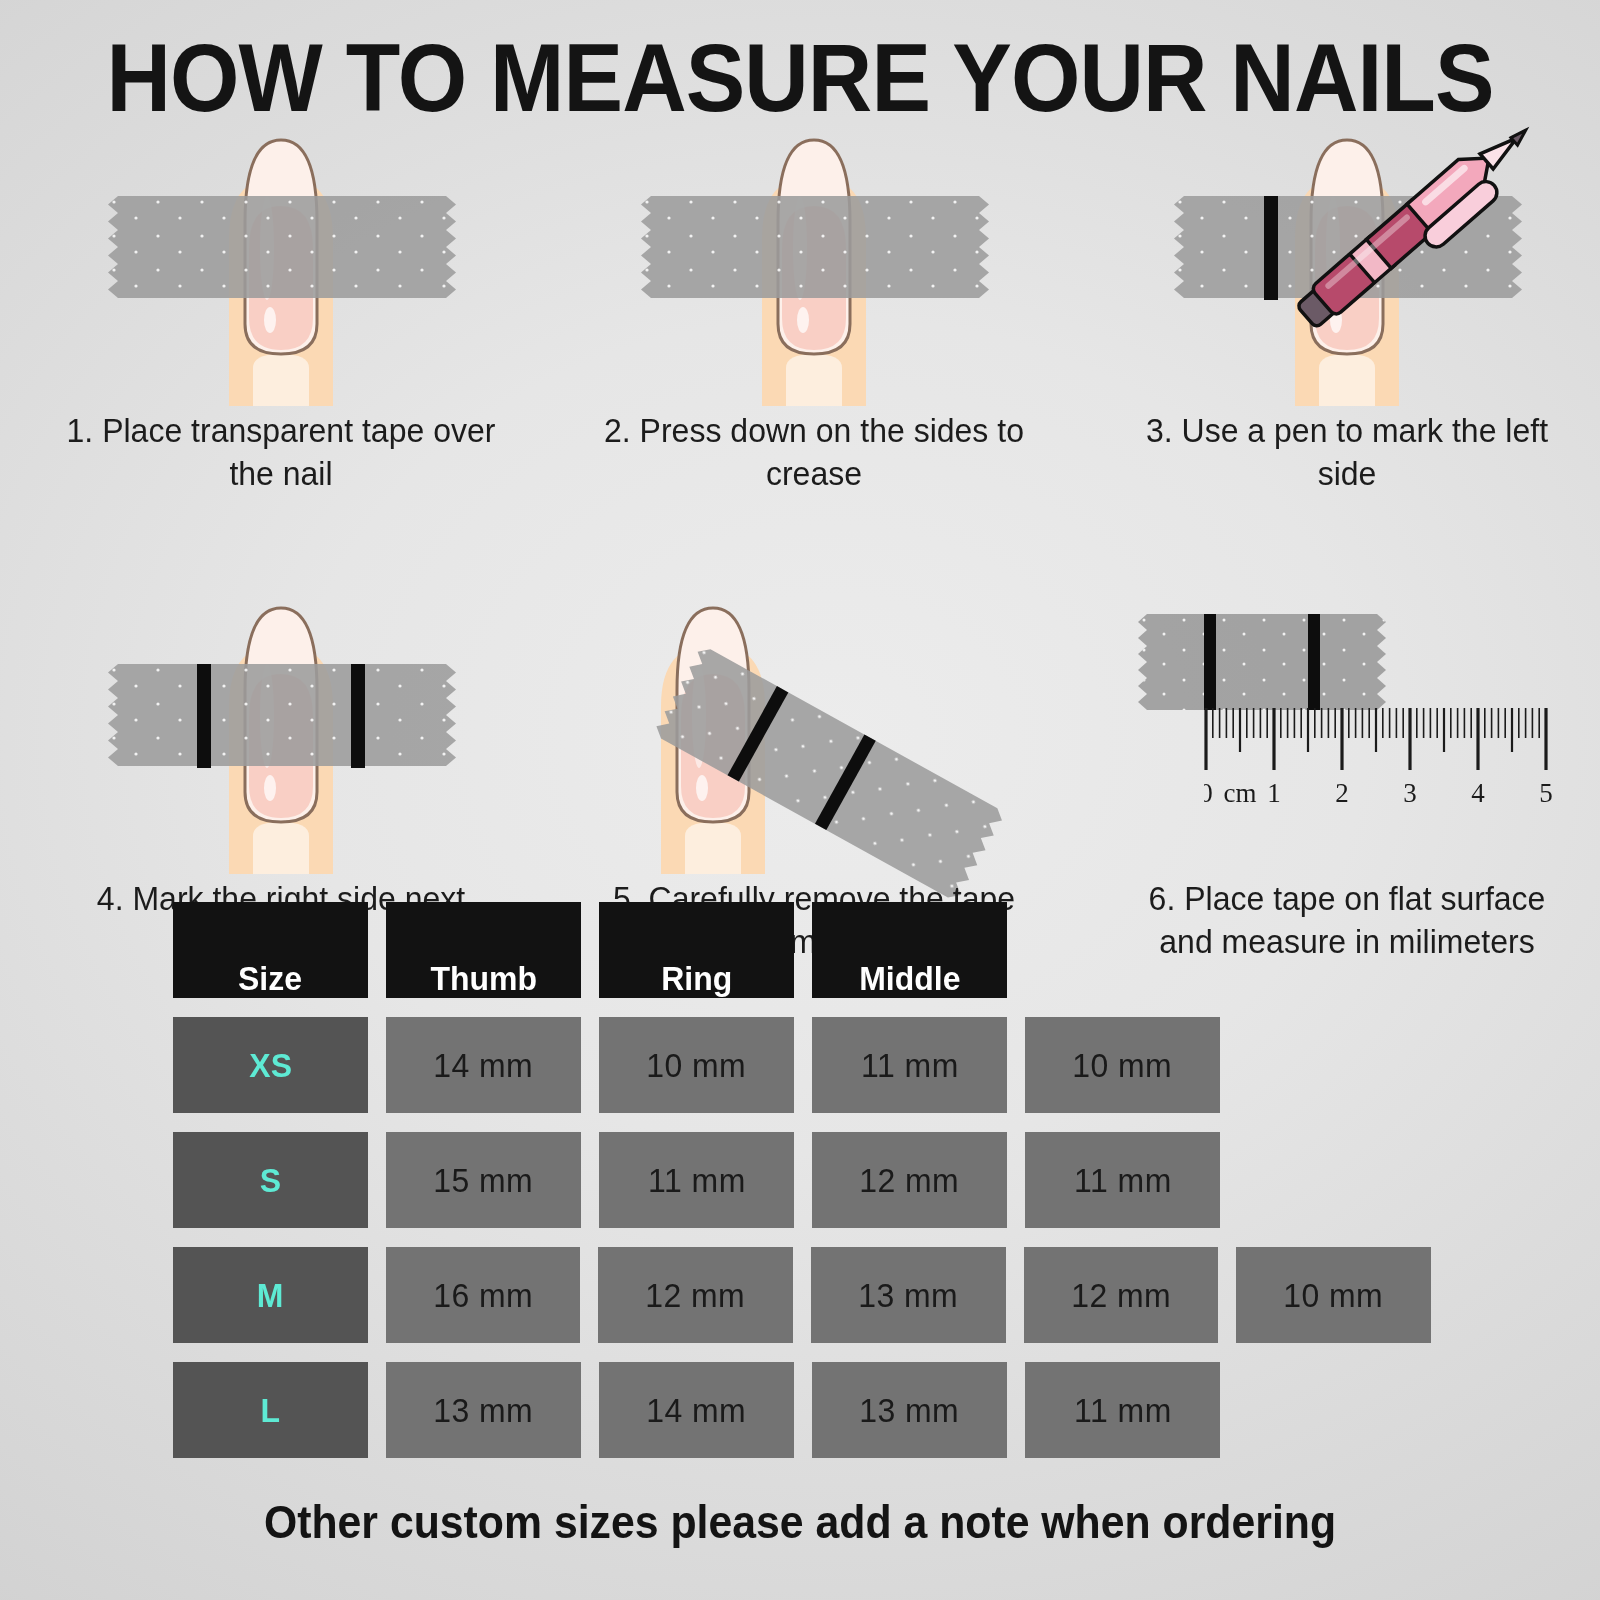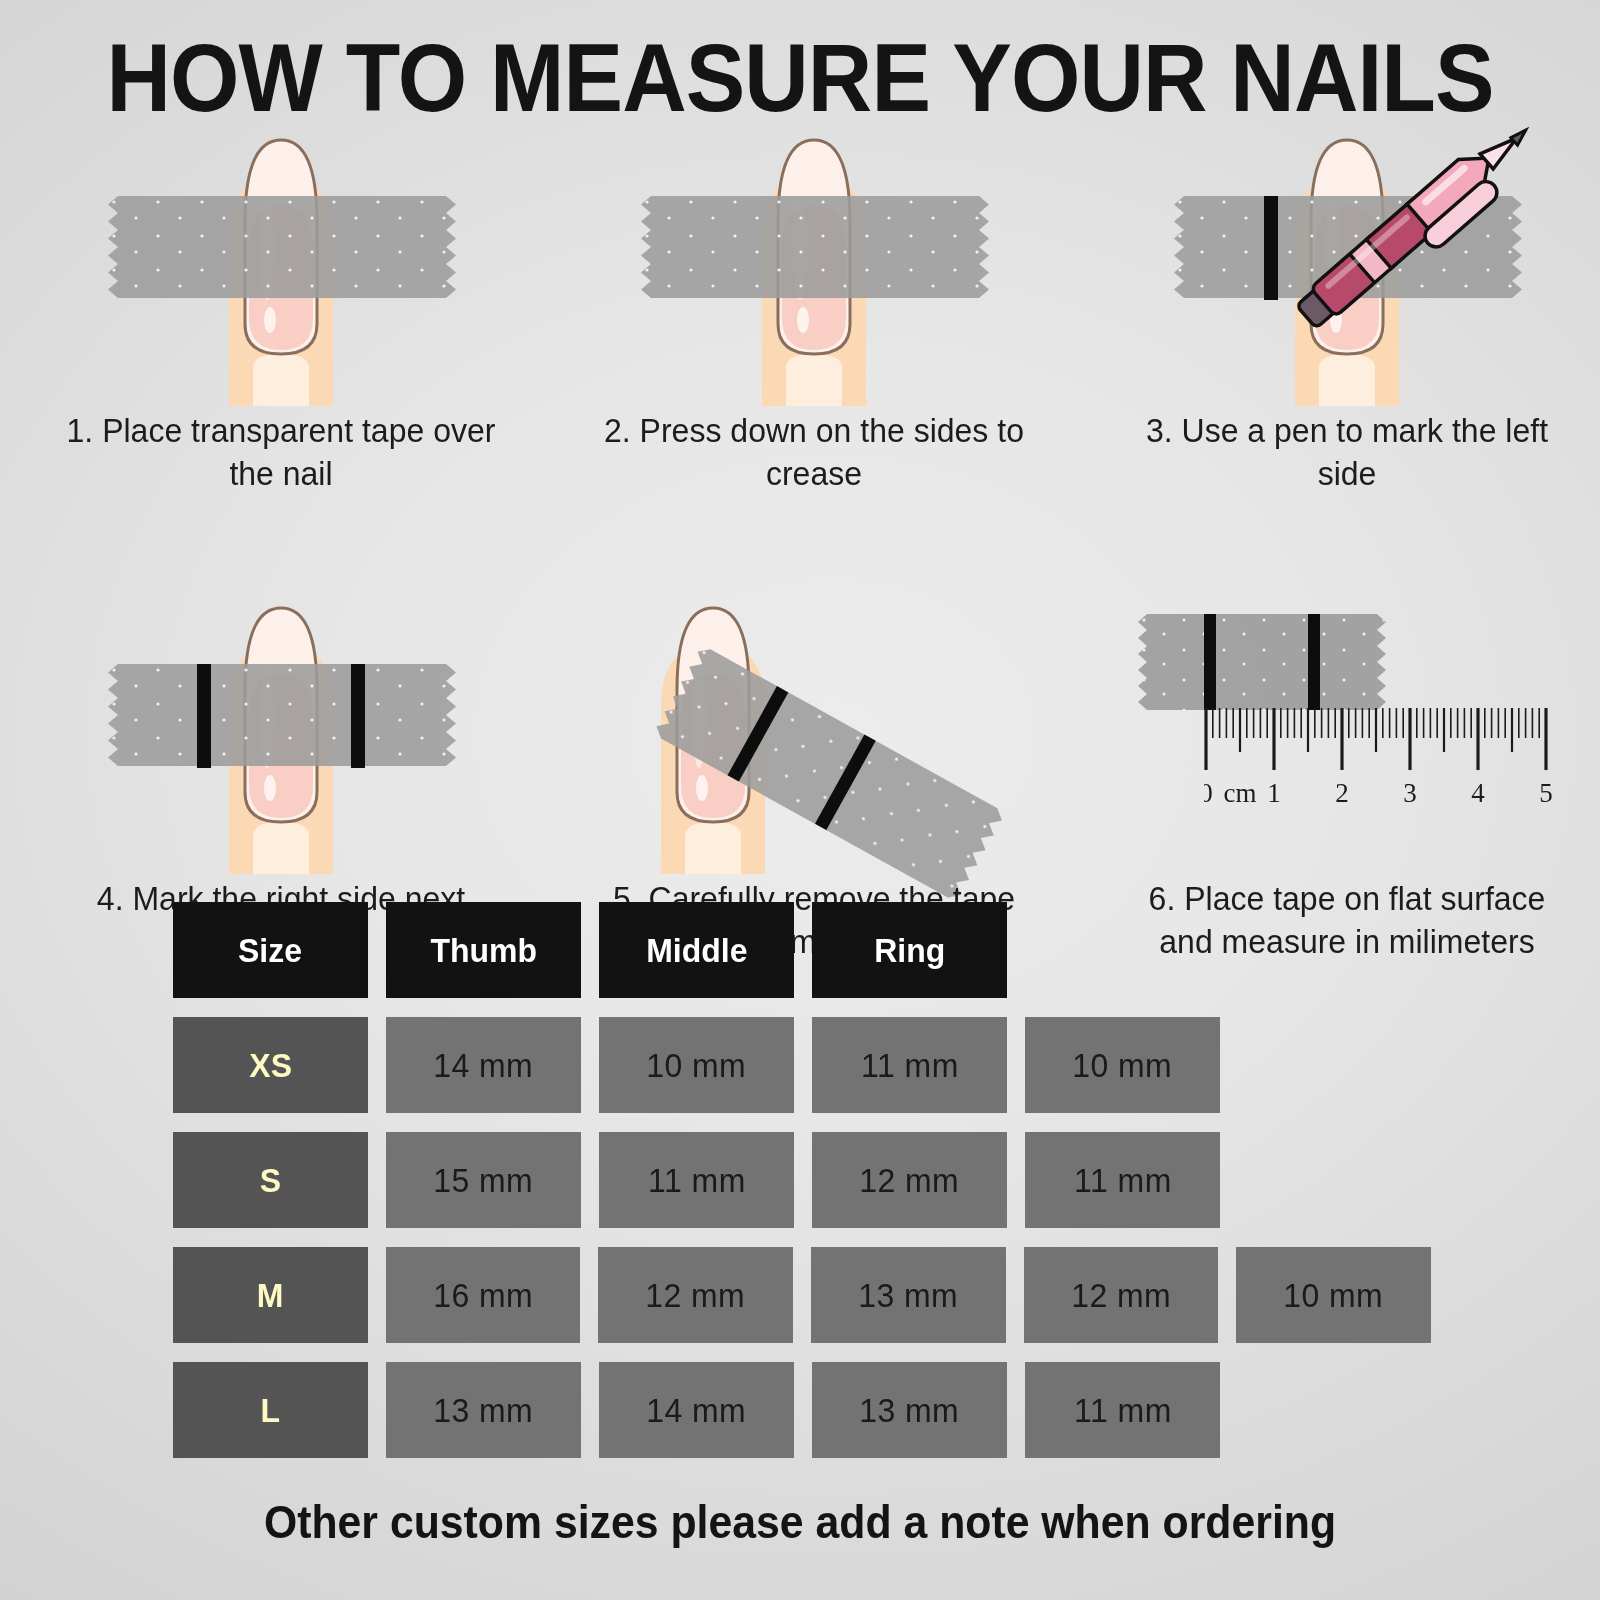--- a/index.html
+++ b/index.html
@@ -46,23 +46,23 @@
   .tape svg{display:block;overflow:visible;}
 
   
   .table{position:absolute;left:173px;top:902px;width:1258px;}
   .trow{display:flex;gap:18px;margin-bottom:19px;}
   .cell{
     width:195px;height:96px;
     display:flex;align-items:center;justify-content:center;
     font-size:34px;
   }
-  .hdr{background:#121212;color:#fff;font-weight:700;transform:none;}
+  .hdr{background:#121212;color:#fff;font-weight:700;transform:none;align-items:flex-end;}
   .hdr span{transform:scaleX(0.94);display:inline-block;}
-  .szc{background:#545454;color:#fef9c3;font-weight:700;}
+  .szc{background:#545454;color:#5eead4;font-weight:700;}
   .szc span{transform:scaleX(0.94);display:inline-block;}
   .val{background:#737373;color:#1a1a1a;font-weight:400;}
   .val span{transform:scaleX(0.94);display:inline-block;letter-spacing:0.5px;}
 
   
   .footer{
     position:absolute;left:0;top:1495px;width:1600px;text-align:center;
     font-size:46px;font-weight:700;color:#141414;
     transform:scaleX(0.93);
     letter-spacing:0px;
@@ -328,24 +328,24 @@
   <div class="table">
 
     <div class="trow">
       <div class="cell hdr">
           <span>Size</span>
         </div>
       <div class="cell hdr">
           <span>Thumb</span>
         </div>
       <div class="cell hdr">
+          <span>Ring</span>
+        </div>
+      <div class="cell hdr">
           <span>Middle</span>
-        </div>
-      <div class="cell hdr">
-          <span>Ring</span>
         </div>
     </div>
 
     <div class="trow">
       <div class="cell szc">
           <span>XS</span>
         </div>
       <div class="cell val">
           <span>14 mm</span>
         </div>

